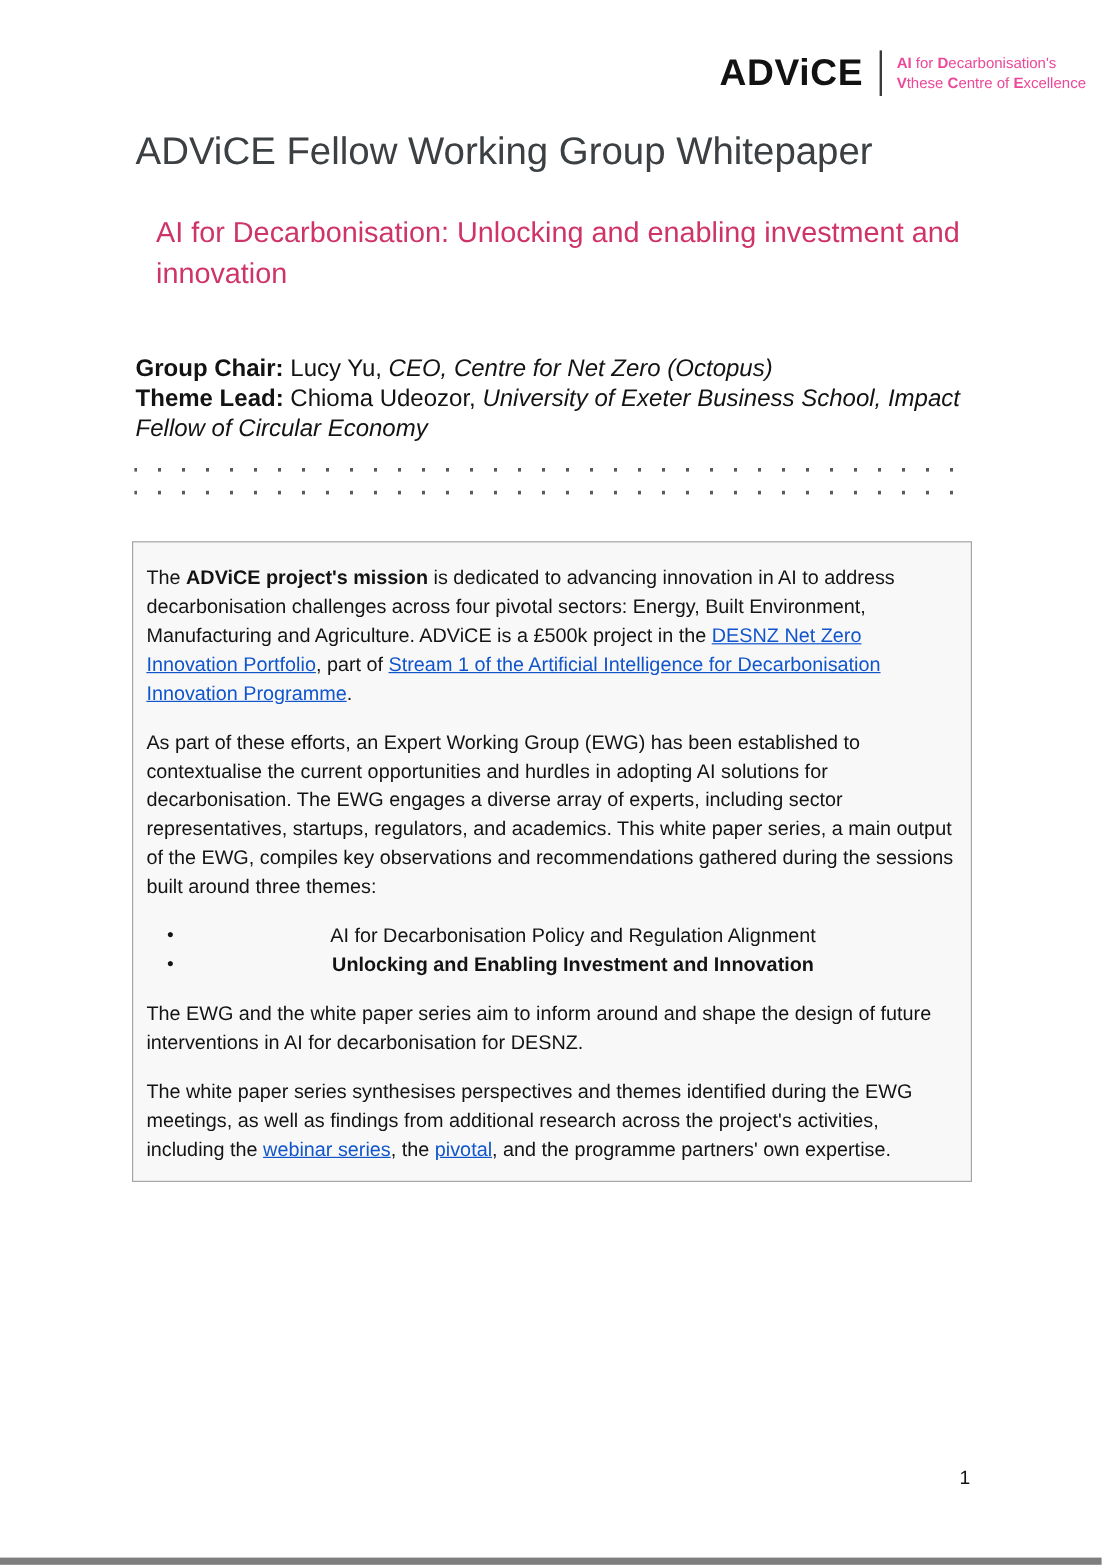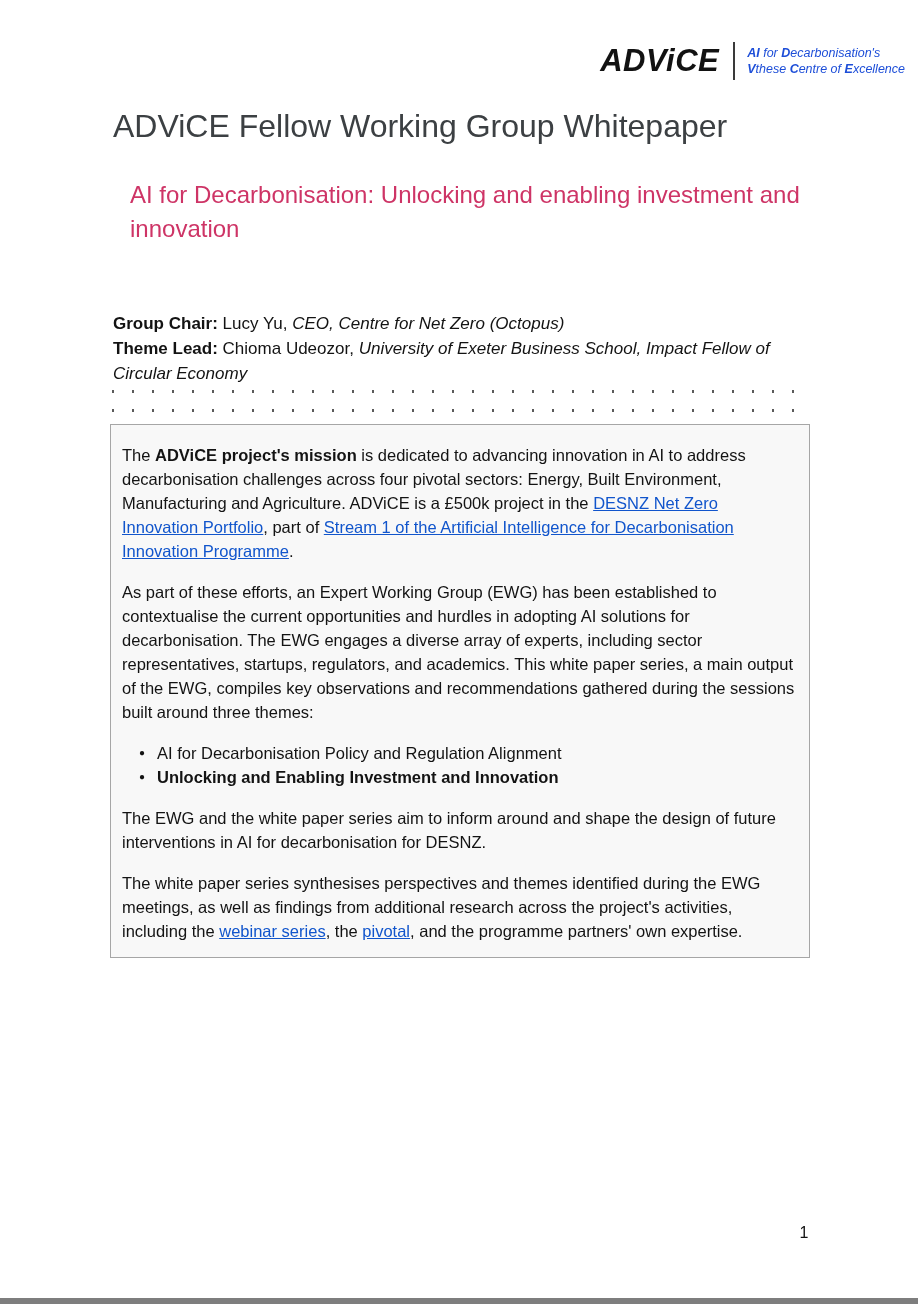--- a/index.html
+++ b/index.html
@@ -6,48 +6,48 @@
   body{
     width:918px;height:1304px;background:#ffffff;position:relative;overflow:hidden;
     font-family:"Liberation Sans","DejaVu Sans",sans-serif;color:#131313;
     -webkit-font-smoothing:antialiased;
   }
   .b{font-weight:700;}
   .i{font-style:italic;}
   a.link{color:#1155cc;text-decoration:underline;cursor:pointer;}
 
   
-  .logo{position:absolute;top:42px;right:13px;display:flex;align-items:center;font-style:italic;}
+  .logo{position:absolute;top:42px;right:13px;display:flex;align-items:center;}
   .logo-word{font-size:31px;font-weight:700;letter-spacing:.5px;color:#121212;line-height:38px;}
   .logo-sep{width:2px;height:38px;background:#3a3a3a;margin:0 12px 0 14px;}
-  .logo-tag{font-size:12.5px;line-height:16px;color:#1d4ed8;}
+  .logo-tag{font-size:12.5px;line-height:16px;color:#ec4899;}
   .logo-tag p{margin:0;}
 
   
   .doc-title{position:absolute;left:113px;top:108px;margin:0;font-size:32px;font-weight:400;color:#3c4043;}
   .doc-subtitle{position:absolute;left:130px;top:178px;margin:0;width:712px;
     font-size:24px;line-height:34px;font-weight:400;color:#ce3466;}
 
   
-  .byline{position:absolute;left:113px;top:311px;width:706px;font-size:17px;line-height:25px;}
+  .byline{position:absolute;left:113px;top:295px;width:706px;font-size:20px;line-height:25px;}
   .byline p{margin:0;}
 
   
   .dots{position:absolute;left:112px;width:697px;height:3px;
     background:repeating-linear-gradient(to right,#5a5a5a 0 2.5px,transparent 2.5px 20px);}
   .dots.row1{top:390px;}
   .dots.row2{top:409px;}
 
   
-  .box{position:absolute;left:110px;top:424px;width:700px;box-sizing:border-box;
+  .box{position:absolute;left:110px;top:451px;width:700px;box-sizing:border-box;
     background:#f8f8f8;border:1px solid #a6a6a6;padding:18px 11px 14px;
     font-size:16.5px;line-height:24px;}
   .box p{margin:0 0 17px;}
   .box p:last-child{margin-bottom:0;}
-  .box ul{list-style:none;margin:0 0 17px;padding:0 0 0 35px;}
+  .box ul{list-style:none;margin:0 0 17px;padding:0 0 0 35px;text-align:center;}
   .box li{position:relative;line-height:24px;}
   .box li::before{content:"\25CF";position:absolute;left:-18px;top:0;font-size:10px;color:#131313;}
 
   
   .page-num{position:absolute;left:794px;top:1224px;width:20px;text-align:center;font-size:16px;color:#131313;}
   .bottom-bar{position:absolute;left:0;bottom:0;width:100%;height:6px;background:#7e7e7e;}
 </style>
 </head>
 <body>
 

